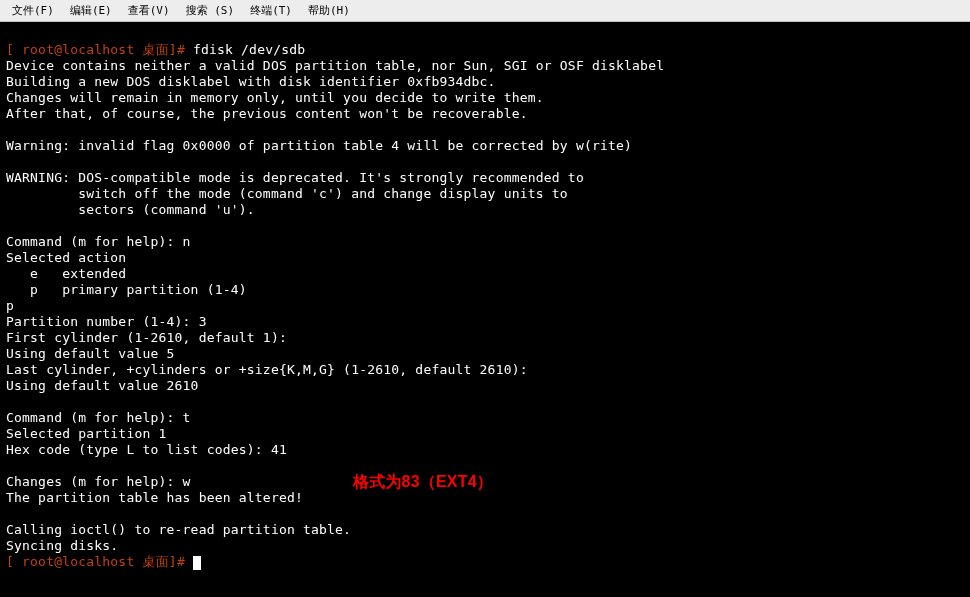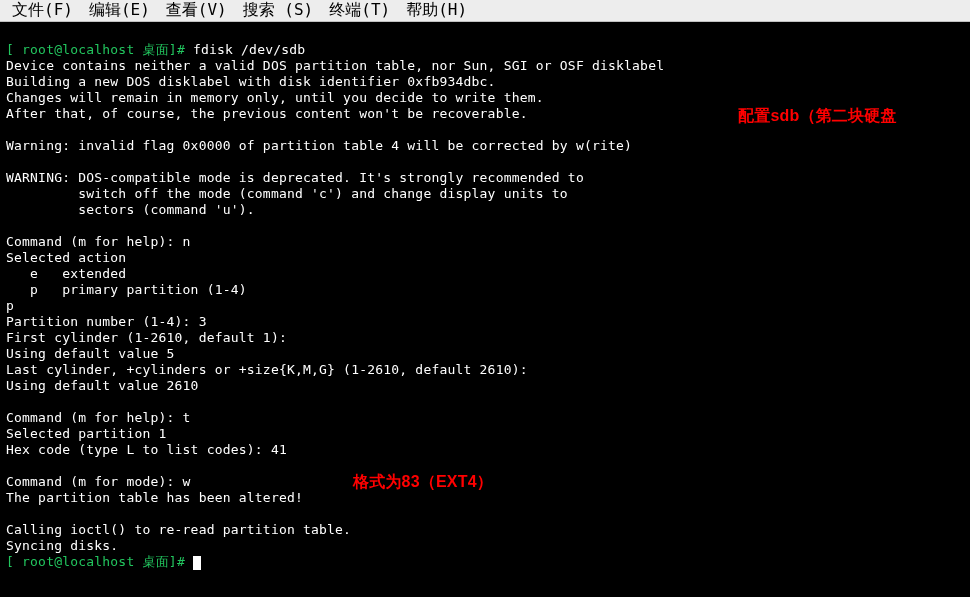--- a/index.html
+++ b/index.html
@@ -14,42 +14,42 @@
       background: #e0e0e0;
       overflow: hidden;
       position: relative;
     }
     .menubar {
       display: flex;
       background: #ededed;
       border-bottom: 1px solid #c0c0c0;
       height: 22px;
       padding: 0 4px;
-      font-size: 16px;
+      font-size: 11px;
       align-items: center;
     }
     .menubar-item {
       padding: 2px 8px;
       cursor: pointer;
       user-select: none;
     }
     .terminal {
       background: #000000;
       color: #ffffff;
       font-family: "DejaVu Sans Mono", "Consolas", monospace;
       font-size: 13px;
       line-height: 16px;
       padding: 4px 6px;
       height: 575px;
       white-space: pre;
       position: relative;
       letter-spacing: 0.2px;
     }
     .prompt-red {
-      color: #22c55e;
+      color: #c2410c;
     }
     .annotation {
       position: absolute;
       color: #ff0000;
       font-family: "Microsoft YaHei", "SimHei", sans-serif;
       font-weight: bold;
       pointer-events: none;
     }
     .annotation-1 {
       top: 86px;
@@ -102,21 +102,20 @@
 <span>Partition number (1-4): 3</span>
 <span>First cylinder (1-2610, default 1):</span>
 <span>Using default value 5</span>
 <span>Last cylinder, +cylinders or +size{K,M,G} (1-2610, default 2610):</span>
 <span>Using default value 2610</span>
 <span></span>
 <span>Command (m for help): t</span>
 <span>Selected partition 1</span>
 <span>Hex code (type L to list codes): 41</span>
 <span></span>
-<span>Command (m for mode): w</span>
+<span>Changes (m for help): w</span>
 <span>The partition table has been altered!</span>
 <span></span>
 <span>Calling ioctl() to re-read partition table.</span>
 <span>Syncing disks.</span>
 <span class="prompt-red">[ root@localhost 桌面]# </span><span class="cursor-block"></span>
-  <div class="annotation annotation-1">配置sdb（第二块硬盘</div>
   <div class="annotation annotation-2">格式为83（EXT4）</div>
 </div>
 
 </body></html>

